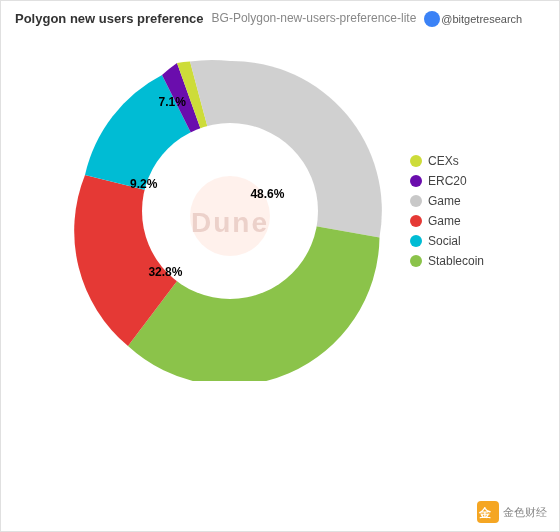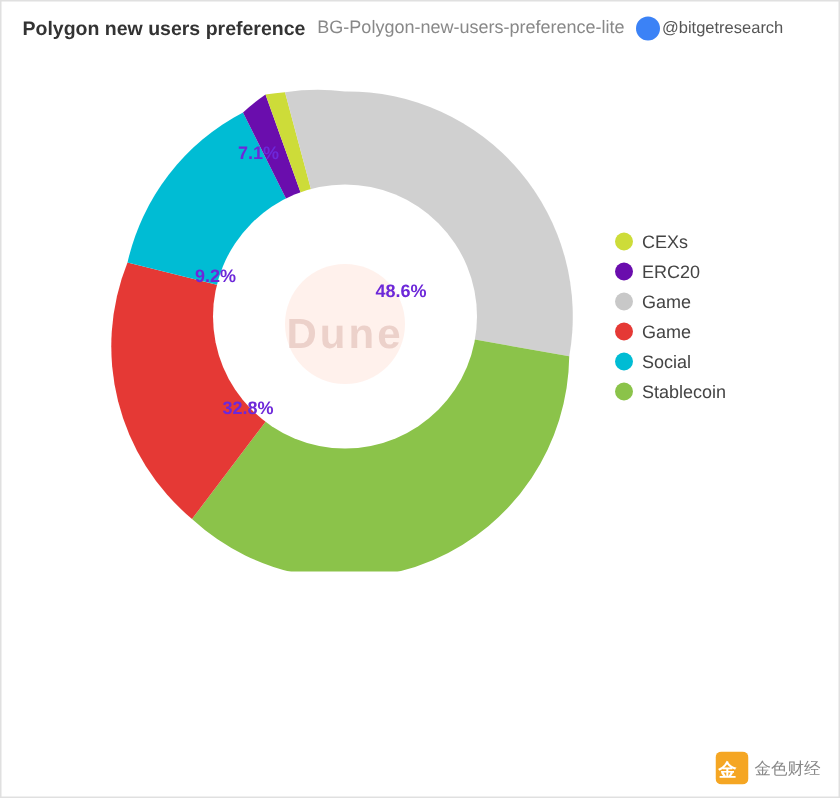--- a/index.html
+++ b/index.html
@@ -108,21 +108,21 @@
     }
     .footer-icon {
       width: 22px;
       height: 22px;
     }
     
     .pct-label {
       position: absolute;
       font-size: 12px;
       font-weight: 600;
-      color: #6d28d9;
+      color: #000000;
       pointer-events: none;
       text-align: center;
     }
   </style>
 </head>
 <body>
 
 <div class="container">
 
   <div class="header">

